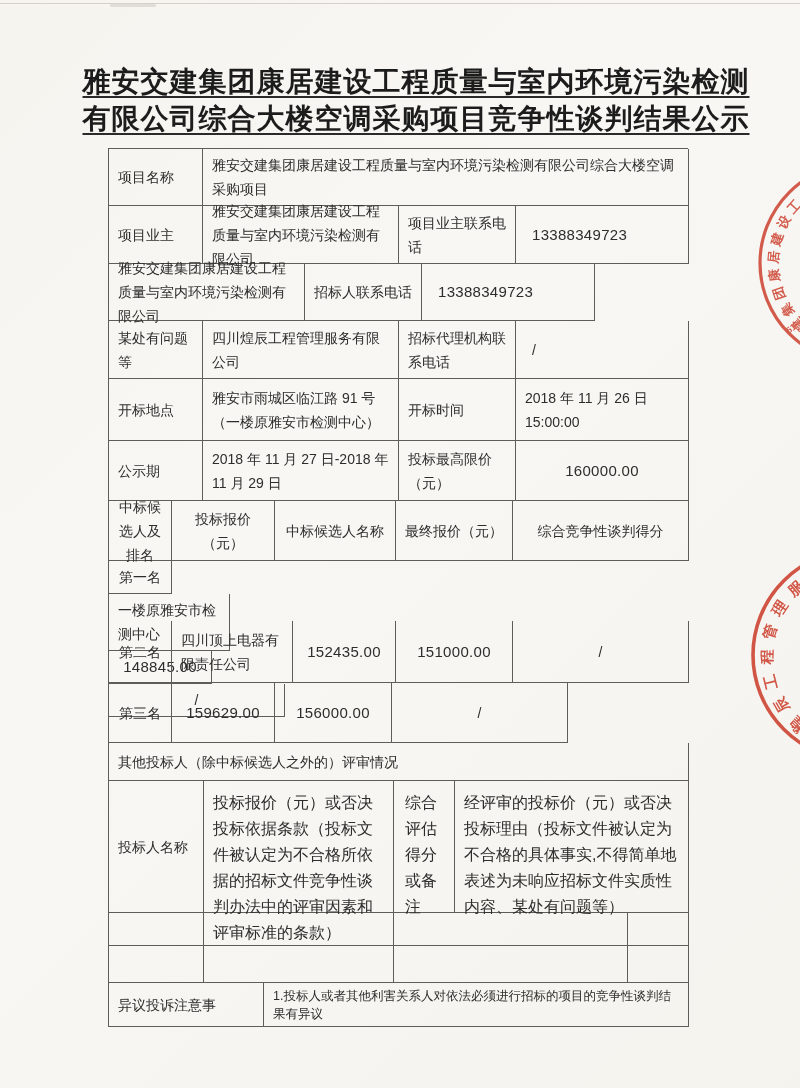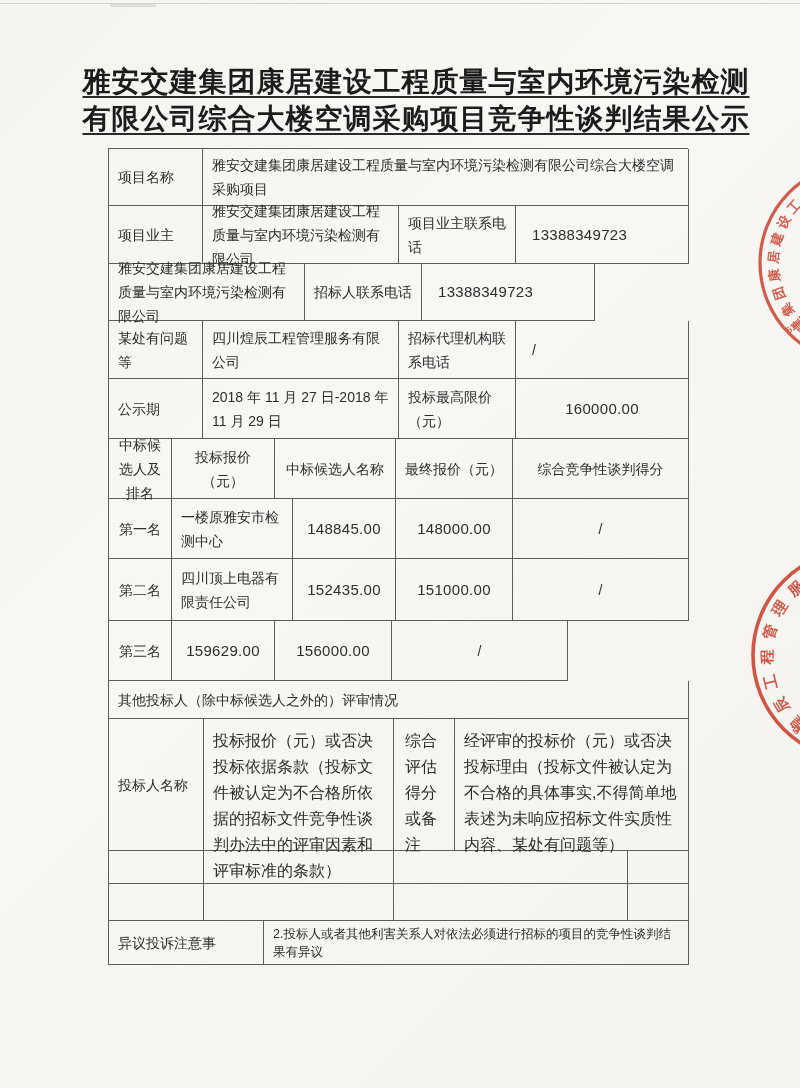--- a/index.html
+++ b/index.html
@@ -100,39 +100,44 @@
       <div class="tcell a2">雅安交建集团康居建设工程质量与室内环境污染检测有限公司</div>
       <div class="tcell a3">招标人联系电话</div>
       <div class="tcell a4 num" style="padding-left:16px;">13388349723</div>
     </div>
     <div class="trow" style="height:58px;">
       <div class="tcell a1">某处有问题等</div>
       <div class="tcell a2">四川煌辰工程管理服务有限公司</div>
       <div class="tcell a3">招标代理机构联系电话</div>
       <div class="tcell a4" style="padding-left:16px;">/</div>
     </div>
+    <div class="trow" style="height:62px;">
+      <div class="tcell a1">开标地点</div>
+      <div class="tcell a2">雅安市雨城区临江路 91 号（一楼原雅安市检测中心）</div>
+      <div class="tcell a3">开标时间</div>
+      <div class="tcell a4">2018 年 11 月 26 日 15:00:00</div>
+    </div>
     <div class="trow" style="height:60px;">
       <div class="tcell a1">公示期</div>
       <div class="tcell a2">2018 年 11 月 27 日-2018 年 11 月 29 日</div>
       <div class="tcell a3">投标最高限价（元）</div>
       <div class="tcell a4 num center">160000.00</div>
     </div>
 
     <div class="trow" style="height:60px;">
       <div class="tcell b1 center">中标候选人及排名</div>
       <div class="tcell b3 center">投标报价（元）</div>
       <div class="tcell b2 center">中标候选人名称</div>
       <div class="tcell b4 center">最终报价（元）</div>
       <div class="tcell b5 center">综合竞争性谈判得分</div>
     </div>
-    <div class="trow" style="height:60px;">
+    <div class="trow" style="height:60px;flex-direction:column;">
       <div class="tcell b1 center">第一名</div>
       <div class="tcell b2">一楼原雅安市检测中心</div>
       <div class="tcell b3 num center">148845.00</div>
-      <div class="tcell b4 num center">148000.00</div>
       <div class="tcell b5 center">/</div>
     </div>
     <div class="trow" style="height:62px;">
       <div class="tcell b1 center">第二名</div>
       <div class="tcell b2">四川顶上电器有限责任公司</div>
       <div class="tcell b3 num center">152435.00</div>
       <div class="tcell b4 num center">151000.00</div>
       <div class="tcell b5 center">/</div>
     </div>
     <div class="trow" style="height:60px;">
@@ -160,21 +165,21 @@
     </div>
     <div class="trow" style="height:37px;">
       <div class="tcell d1"></div>
       <div class="tcell d2"></div>
       <div class="tcell d3"></div>
       <div class="tcell d4"></div>
     </div>
 
     <div class="trow" style="height:44px;">
       <div class="tcell e1">异议投诉注意事</div>
-      <div class="tcell e2 small">2.投标人或者其他利害关系人对依法必须进行招标的项目的竞争性谈判结果有异议</div>
+      <div class="tcell e2 small">1.投标人或者其他利害关系人对依法必须进行招标的项目的竞争性谈判结果有异议</div>
     </div>
 
   </div>
 
   <div class="seal" style="left:745px;top:148px;width:230px;height:230px;opacity:.82;">
     <svg width="230" height="230" viewBox="0 0 230 230">
       <defs>
         <path id="sealPath1" d="M 115,197 A 82,82 0 1,1 115,33 A 82,82 0 1,1 115,197"></path>
       </defs>
       <circle cx="115" cy="115" r="100" fill="none" stroke="#cb3a28" stroke-width="3.2"></circle>

